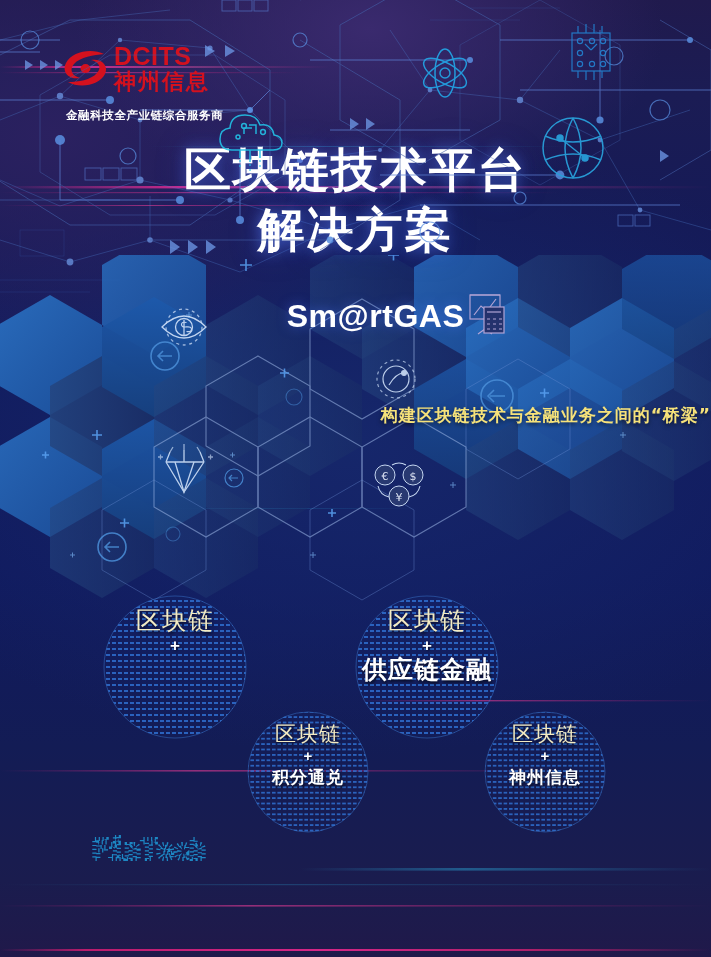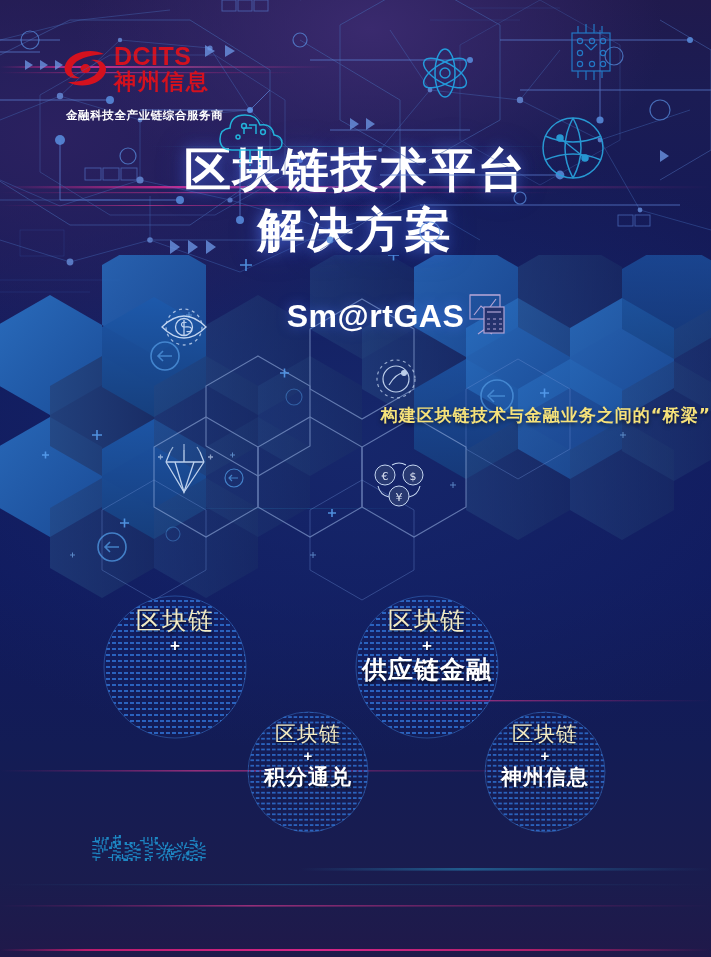--- a/index.html
+++ b/index.html
@@ -73,21 +73,21 @@
          text-shadow:1px 2px 3px rgba(0,0,0,.65);}
 
   .badge.big{width:210px;height:150px;}
   .badge.big .b-top{font-size:25px;line-height:30px;letter-spacing:1px;}
   .badge.big .b-plus{font-size:17px;line-height:19px;}
   .badge.big .b-bot{font-size:25px;line-height:30px;letter-spacing:1px;}
 
   .badge.small{width:180px;height:130px;}
   .badge.small .b-top{font-size:21px;line-height:26px;letter-spacing:1px;}
   .badge.small .b-plus{font-size:15px;line-height:17px;}
-  .badge.small .b-bot{font-size:21px;line-height:26px;letter-spacing:1px;}
+  .badge.small .b-bot{font-size:17px;line-height:26px;letter-spacing:1px;}
 
   #bdg0{left:70px;top:592px;}
   #bdg1{left:322px;top:592px;}
   #bdg2{left:218px;top:707px;}
   #bdg3{left:455px;top:707px;}
 
   
   .fintech{position:absolute;left:92px;top:834px;width:200px;height:34px;}
 
   .bottomline{position:absolute;left:0;bottom:6px;width:711px;height:2px;

